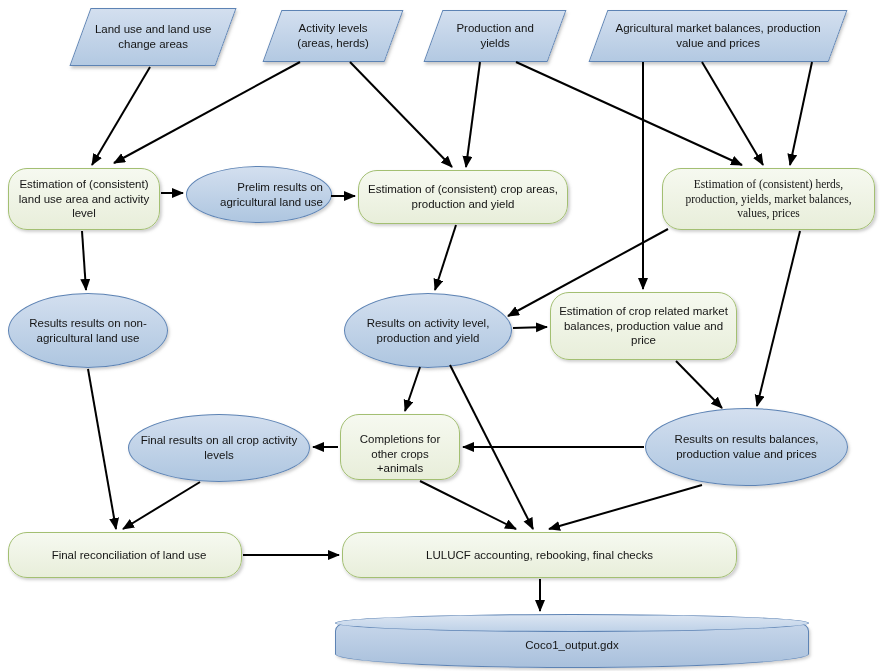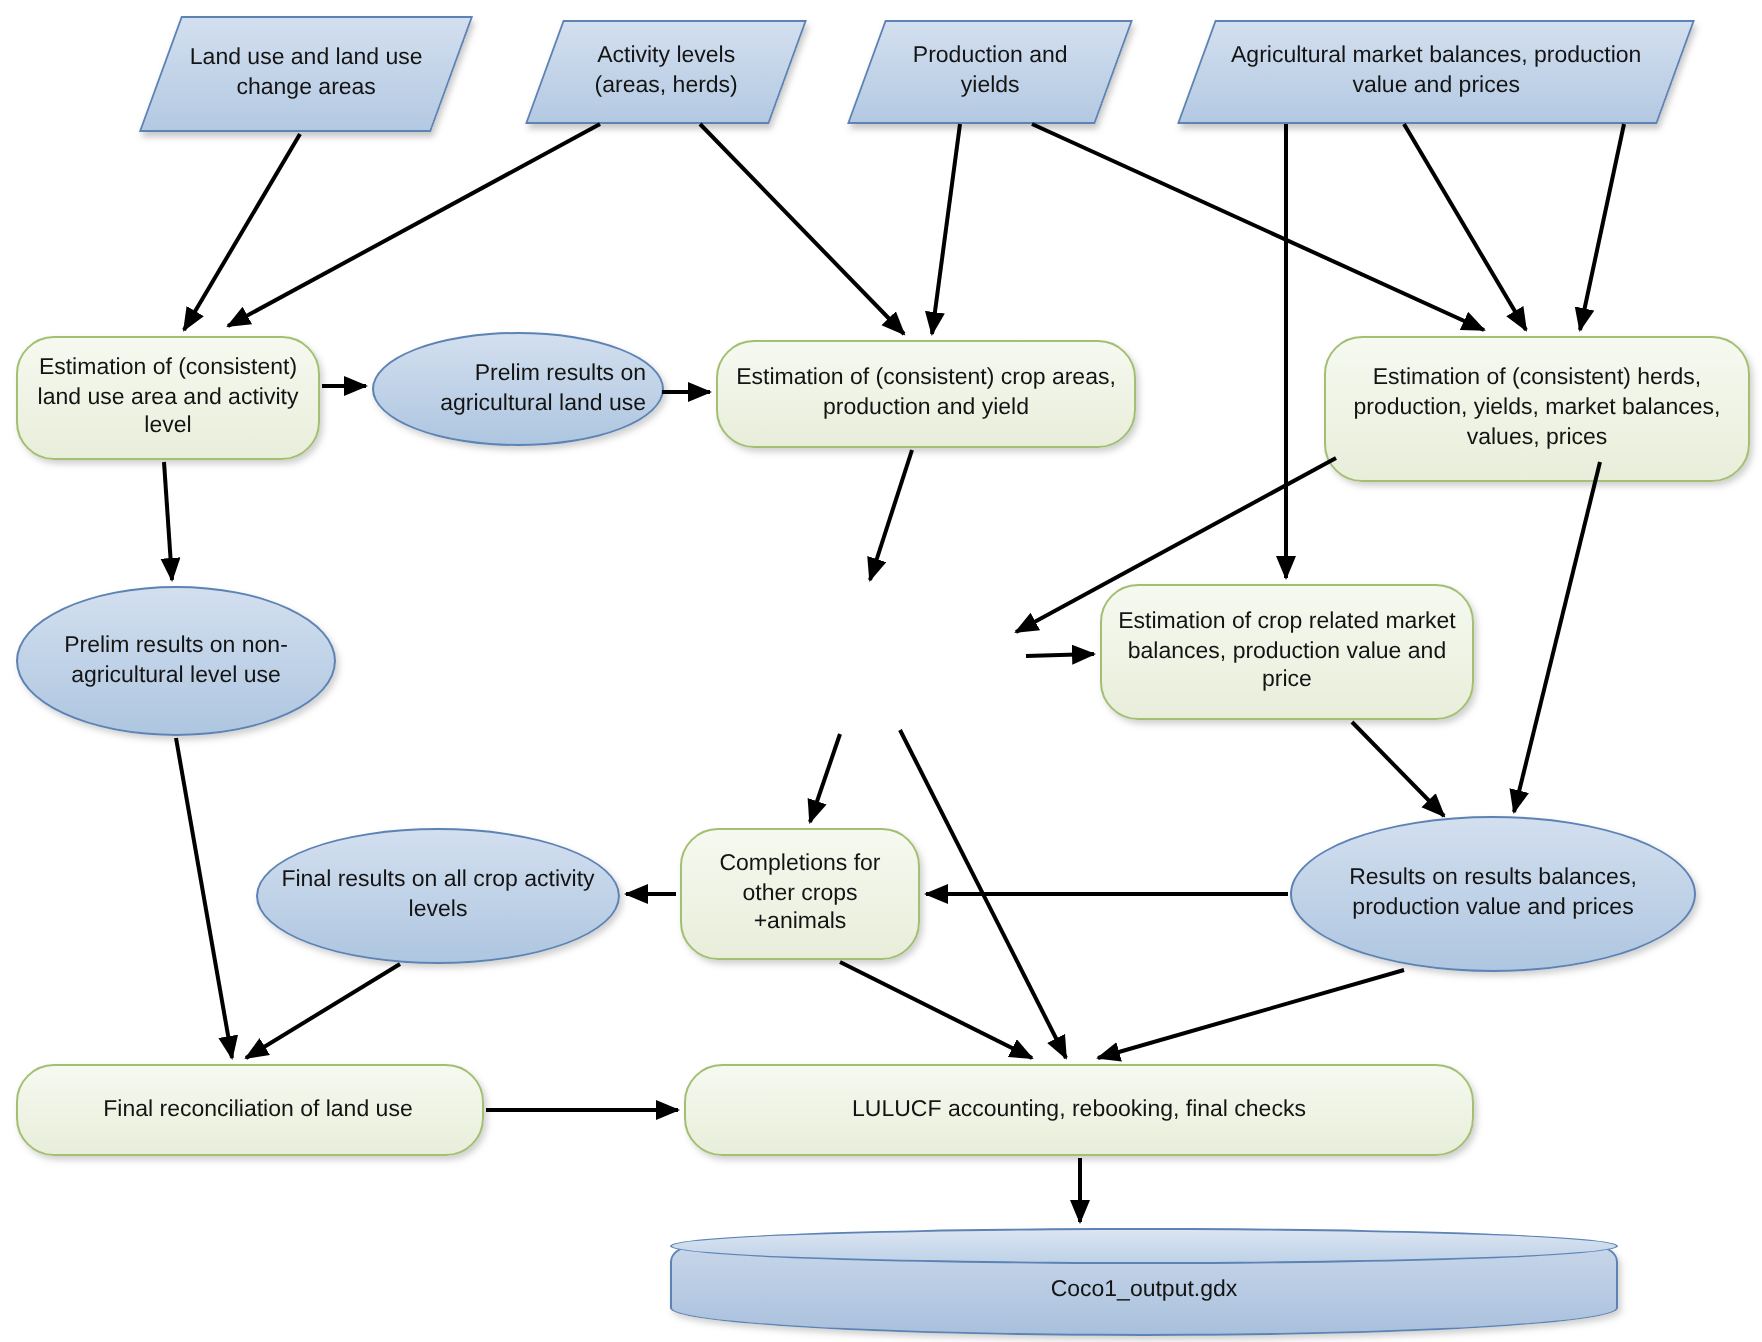--- a/index.html
+++ b/index.html
@@ -56,26 +56,26 @@
     box-sizing:border-box;z-index:2;
   }
   
   #p1{left:80px;top:8px;width:146px;height:58px;}
   #p2{left:272px;top:10px;width:122px;height:52px;}
   #p3{left:433px;top:10px;width:124px;height:52px;}
   #p4{left:598px;top:10px;width:240px;height:52px;}
   #g1{left:8px;top:168px;width:152px;height:62px;}
   #e1{left:186px;top:166px;width:146px;height:57px;text-align:right;}
   #g2{left:358px;top:170px;width:210px;height:54px;}
-  #g3{left:662px;top:168px;width:213px;height:73px;}
+  #g3{left:662px;top:168px;width:213px;height:62px;font-family:Liberation Serif, serif;}
   #e2{left:8px;top:293px;width:160px;height:75px;}
   #e3{left:344px;top:293px;width:168px;height:75px;}
   #g4{left:550px;top:292px;width:187px;height:68px;}
   #e4{left:128px;top:414px;width:182px;height:68px;}
-  #g5{left:340px;top:414px;width:120px;height:66px;}
+  #g5{left:340px;top:414px;width:120px;height:66px;align-items:flex-end;}
   #e5{left:645px;top:408px;width:203px;height:78px;}
   #g6{left:8px;top:532px;width:234px;height:46px;padding-left:16px;}
   #g7{left:342px;top:532px;width:395px;height:46px;}
   #db{left:335px;top:614px;width:474px;height:54px;}
   #edges-svg{
     position:absolute;left:0;top:0;width:881px;height:671px;
     z-index:3;pointer-events:none;
   }
 </style>
 </head>
@@ -103,21 +103,24 @@
     <span class="lbl">Prelim results on agricultural land use</span>
   </div>
   <div id="g2" class="node green">
     <span class="lbl">Estimation of (consistent) crop areas, production and yield</span>
   </div>
   <div id="g3" class="node green">
     <span class="lbl">Estimation of (consistent) herds, production, yields, market balances, values, prices</span>
   </div>
 
   <div id="e2" class="node ell">
-    <span class="lbl">Prelim results on non-agricultural level use</span>
+    <span class="lbl">Results results on non-agricultural land use</span>
+  </div>
+  <div id="e3" class="node ell">
+    <span class="lbl">Results on activity level, production and yield</span>
   </div>
   <div id="g4" class="node green">
     <span class="lbl">Estimation of crop related market balances, production value and price</span>
   </div>
 
   <div id="e4" class="node ell">
     <span class="lbl">Final results on all crop activity levels</span>
   </div>
   <div id="g5" class="node green">
     <span class="lbl">Completions for other crops +animals</span>

